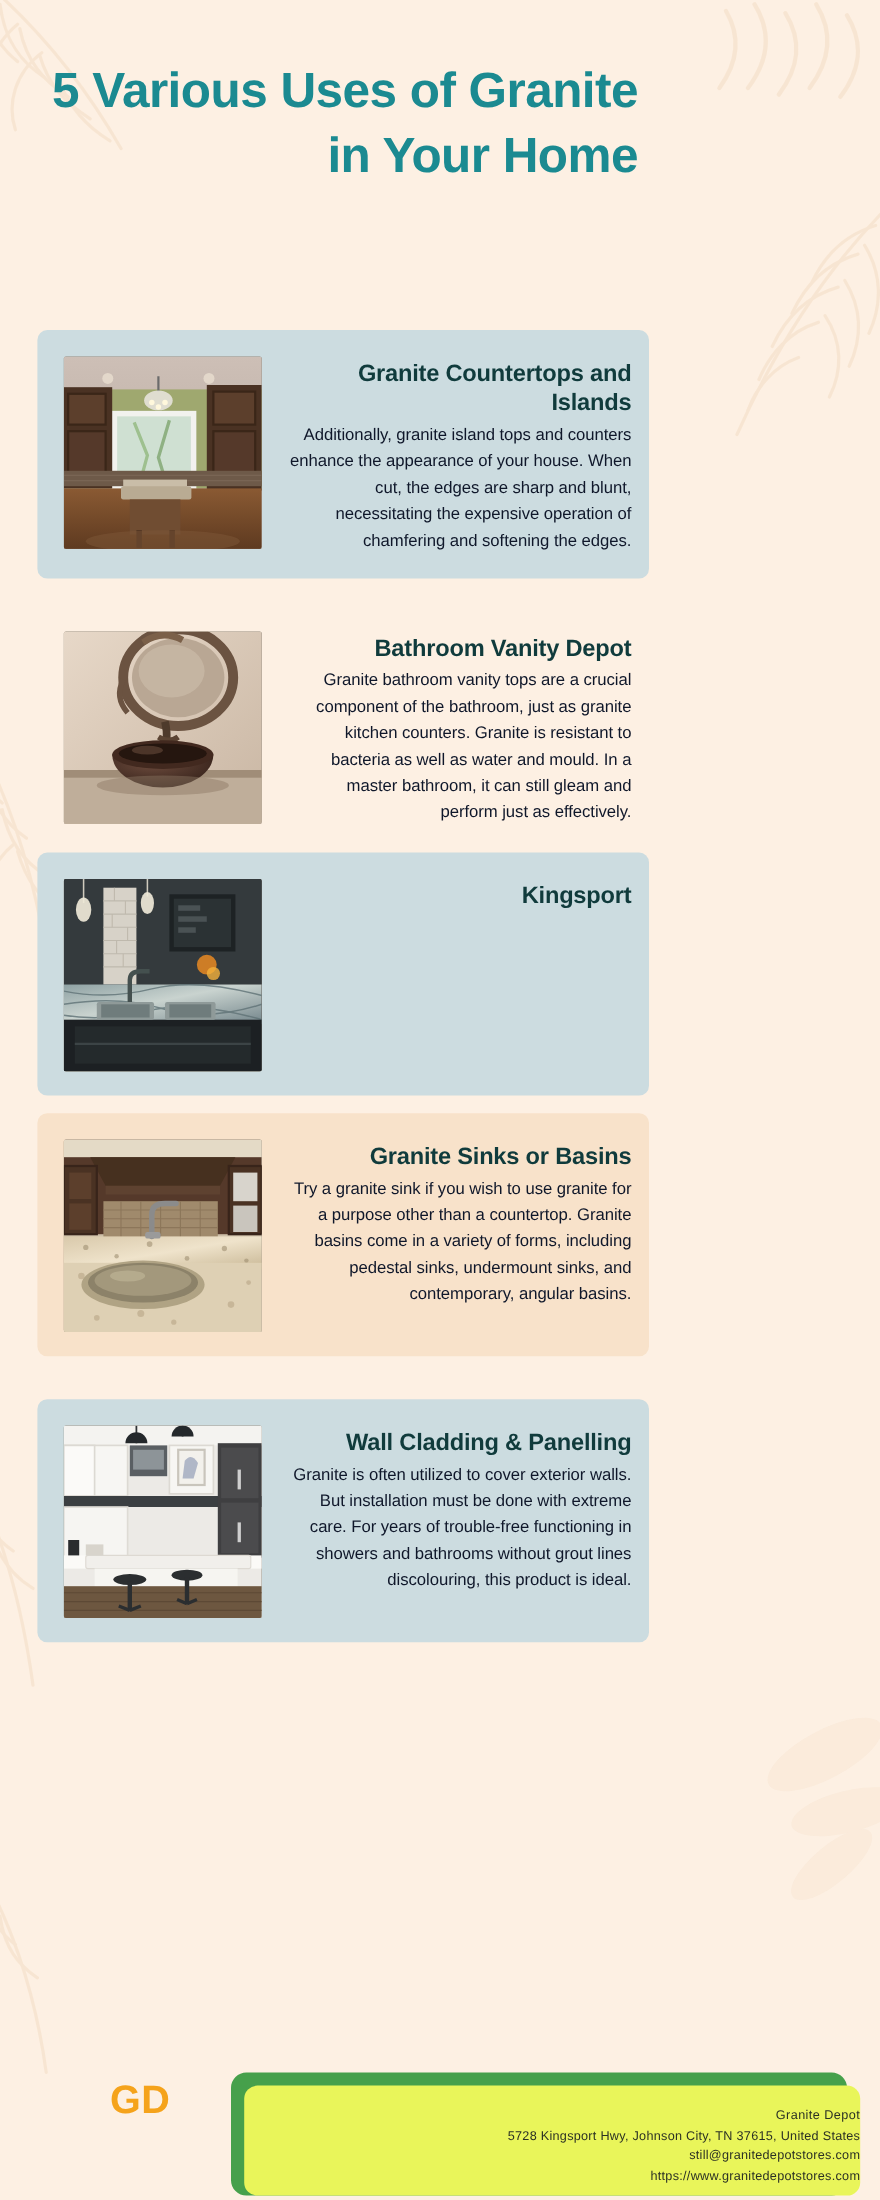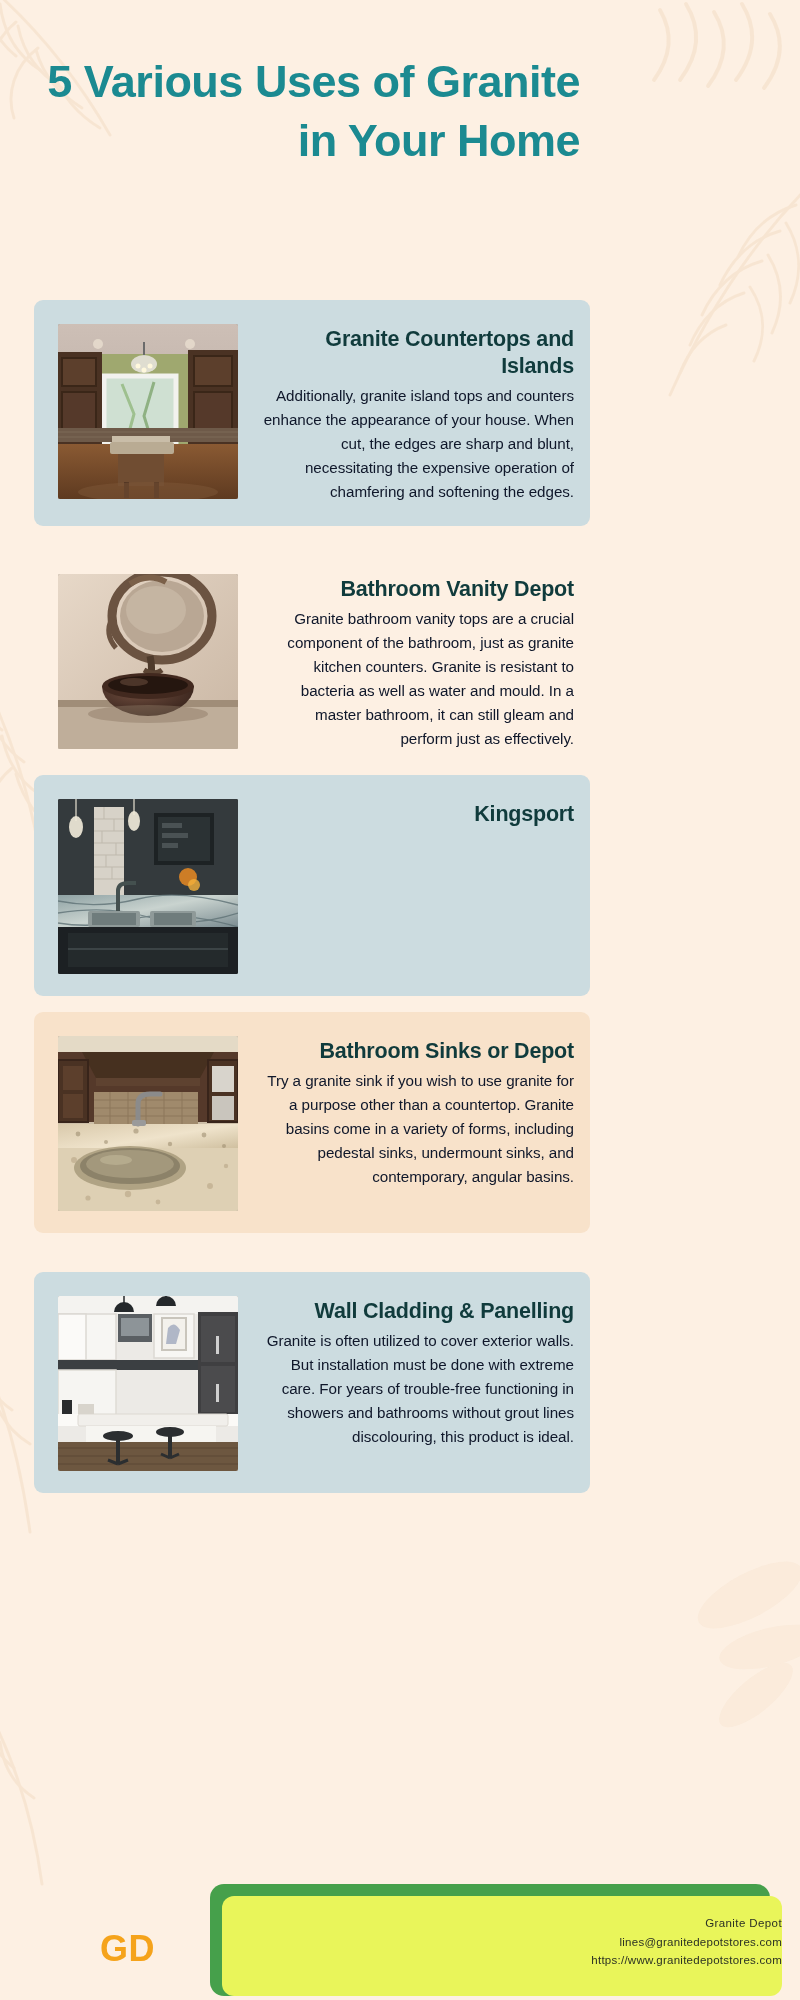--- a/index.html
+++ b/index.html
@@ -68,21 +68,21 @@
   .card-text {
     color:#0f172a;
     font-size:15.2px;
     line-height:1.58;
     letter-spacing:-0.05px;
   }
 
   
   .logo {
     position:absolute;
-    left:100px; top:1928px;
+    left:100px; top:1888px;
     color:#f5a31b;
     font-size:36px;
     font-weight:bold;
     letter-spacing:0.5px;
   }
   .footer-shadow {
     position:absolute;
     left:210px; top:1884px;
     width:560px; height:112px;
     background:#46a04b;
@@ -391,21 +391,21 @@
           <circle cx="30" cy="162" r="2.6"></circle>
             <circle cx="168" cy="130" r="2.2"></circle>
         </g>
         <ellipse cx="72" cy="132" rx="56" ry="22" fill="#b0a384"></ellipse>
         <ellipse cx="72" cy="130" rx="50" ry="18" fill="#8c8269"></ellipse>
         <ellipse cx="72" cy="128" rx="44" ry="14" fill="#a3987c"></ellipse>
         <ellipse cx="58" cy="124" rx="16" ry="5" fill="#c2b79a" opacity=".6"></ellipse>
       </svg>
     </div>
     <div class="card-body">
-      <div class="card-title">Bathroom Sinks or Depot</div>
+      <div class="card-title">Granite Sinks or Basins</div>
       <div class="card-text">Try a granite sink if you wish to use granite for a purpose other than a countertop. Granite basins come in a variety of forms, including pedestal sinks, undermount sinks, and contemporary, angular basins.</div>
     </div>
   </div>
 
   <div class="card tint-blue" style="top:1248px;margin-top:24px;">
     <div class="thumb">
       <svg viewBox="0 0 180 175" preserveAspectRatio="xMidYMid slice">
         <rect width="180" height="175" fill="#eceae6"></rect>
         <rect x="0" y="0" width="180" height="18" fill="#f4f3f0"></rect>
         <rect x="0" y="18" width="58" height="46" fill="#f7f6f3" stroke="#dcd9d3" stroke-width="1.5"></rect>
@@ -452,17 +452,18 @@
       <div class="card-text">Granite is often utilized to cover exterior walls. But installation must be done with extreme care. For years of trouble-free functioning in showers and bathrooms without grout lines discolouring, this product is ideal.</div>
     </div>
   </div>
 
   <div class="logo">GD</div>
 
   <div class="footer-shadow"></div>
 
   <div class="footer-card">
     <div class="footer-line name">Granite Depot</div>
-    <div class="footer-line">lines@granitedepotstores.com</div>
+    <div class="footer-line">5728 Kingsport Hwy, Johnson City, TN 37615, United States</div>
+    <div class="footer-line">still@granitedepotstores.com</div>
     <div class="footer-line">https://www.granitedepotstores.com</div>
   </div>
 
 </div>
 
 </body></html>

